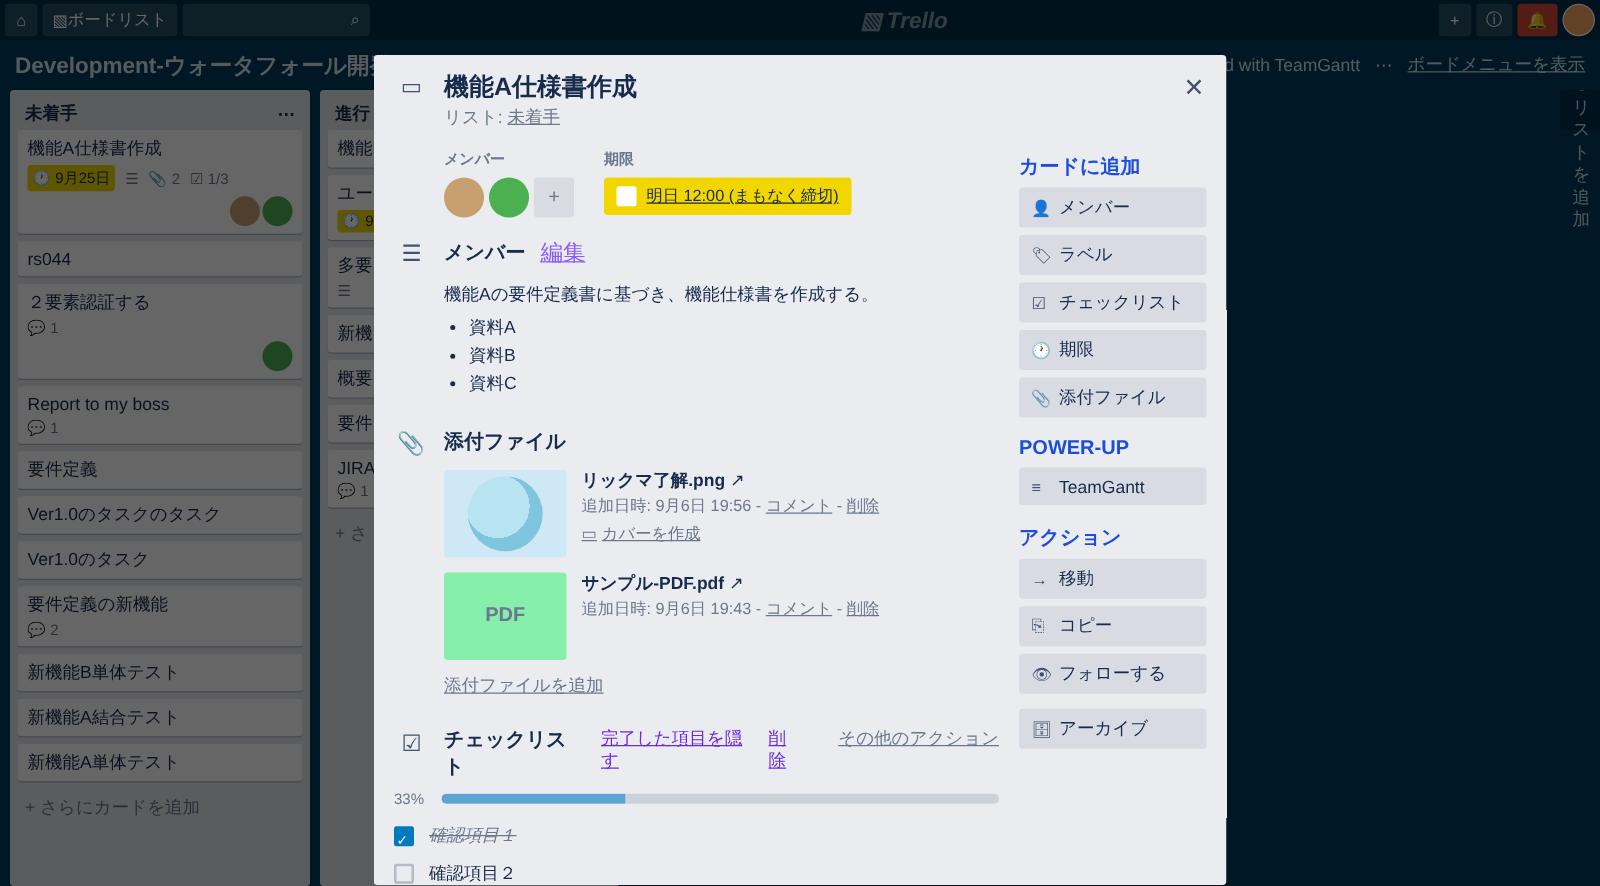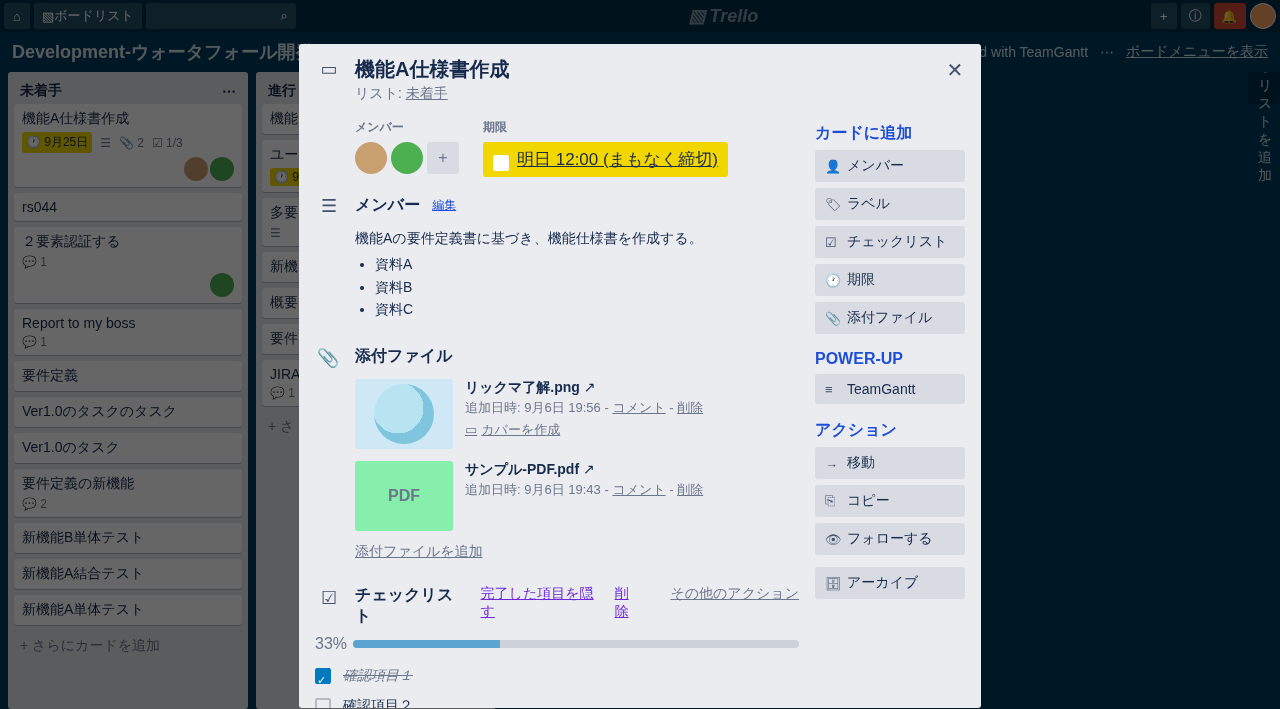--- a/index.html
+++ b/index.html
@@ -38,43 +38,43 @@
 .modal-sub{font-size:14px;color:#6b778c;margin-bottom:16px}
 .modal-sub a{color:#6b778c;text-decoration:underline}
 .modal-body{display:flex;gap:16px}
 .modal-left{flex:1;min-width:0}
 .modal-right{width:150px;flex-shrink:0}
 .section-label{font-size:12px;color:#6b778c;font-weight:600;margin-bottom:6px}
 .meta-row{display:flex;gap:24px;margin-bottom:16px;padding-left:40px}
 .meta-members{display:flex;gap:4px;align-items:center}
 .meta-mem{width:32px;height:32px;border-radius:50%}
 .meta-add{width:32px;height:32px;border-radius:3px;background:rgba(9,30,66,.08);display:flex;align-items:center;justify-content:center;color:#6b778c;cursor:pointer}
-.due-badge{background:#f2d600;color:#172b4d;padding:6px 10px;border-radius:3px;font-size:17px;display:flex;align-items:flex-end;gap:8px}
+.due-badge{background:#f2d600;color:#172b4d;padding:6px 10px;border-radius:3px;font-size:13px;display:flex;align-items:center;gap:8px}
 .due-check{width:16px;height:16px;background:#fff;border-radius:2px}
 .due-text{text-decoration:underline}
 .section-head{display:flex;align-items:center;gap:12px;margin-bottom:10px}
 .section-title{font-size:16px;font-weight:600;color:#172b4d}
-.edit-link{color:#1d4ed8;text-decoration:underline;font-size:12px;cursor:pointer}
+.edit-link{color:#8b5cf6;text-decoration:underline;font-size:18px;cursor:pointer}
 .desc{color:#172b4d;font-size:14px;padding-left:40px;margin-bottom:24px;line-height:1.6}
 .desc ul{padding-left:20px;margin-top:4px}
 .attach{display:flex;gap:12px;padding-left:40px;margin-bottom:12px}
 .attach-thumb{width:98px;height:70px;background:#86efac;border-radius:3px;display:flex;align-items:center;justify-content:center;color:#6b778c;font-weight:700;font-size:16px}
 .attach-thumb.img{background:#cfe8f5}
 .attach-info{flex:1;font-size:14px;color:#172b4d}
 .attach-name{font-weight:700;margin-bottom:2px}
 .attach-meta{color:#6b778c;font-size:13px}
 .attach-meta a{color:#6b778c;text-decoration:underline}
 .cover-link{color:#6b778c;text-decoration:underline;font-size:13px;display:flex;align-items:center;gap:4px;margin-top:4px}
 .attach-add{padding-left:40px;text-decoration:underline;color:#6b778c;font-size:14px;margin-bottom:24px;cursor:pointer}
 .check-head{display:flex;align-items:center;gap:12px}
 .check-actions{margin-left:auto;display:flex;gap:8px;font-size:14px}
 .check-actions span{color:#6d28d9;text-decoration:underline;cursor:pointer}
 .other-link{color:#6b778c;text-decoration:underline;font-size:14px;white-space:nowrap}
 .progress-row{display:flex;align-items:center;gap:8px;margin:8px 0}
-.progress-pct{font-size:16px;color:#6b778c;width:30px}
+.progress-pct{font-size:12px;color:#6b778c;width:30px}
 .progress-bar{flex:1;height:8px;background:rgba(9,30,66,.13);border-radius:4px;overflow:hidden}
 .progress-fill{height:100%;background:#5ba4cf}
 .check-item{display:flex;align-items:center;gap:12px;padding:6px 0}
 .check-box{width:16px;height:16px;border:2px solid #b3bac5;border-radius:2px;flex-shrink:0;cursor:pointer}
 .check-box.done{background:#0079bf;border-color:#0079bf}
 .check-text{font-size:14px;color:#172b4d}
 .check-text.done{text-decoration:line-through;font-style:italic;color:#6b778c}
 .side-label{font-size:16px;color:#1d4ed8;font-weight:600;margin-bottom:6px;margin-top:4px}
 .side-btn{background:rgba(9,30,66,.08);border-radius:3px;padding:7px 10px;font-size:14px;color:#172b4d;margin-bottom:6px;display:flex;align-items:center;gap:8px;cursor:pointer}
 .side-icon{color:#42526e;width:14px;font-size:13px}

